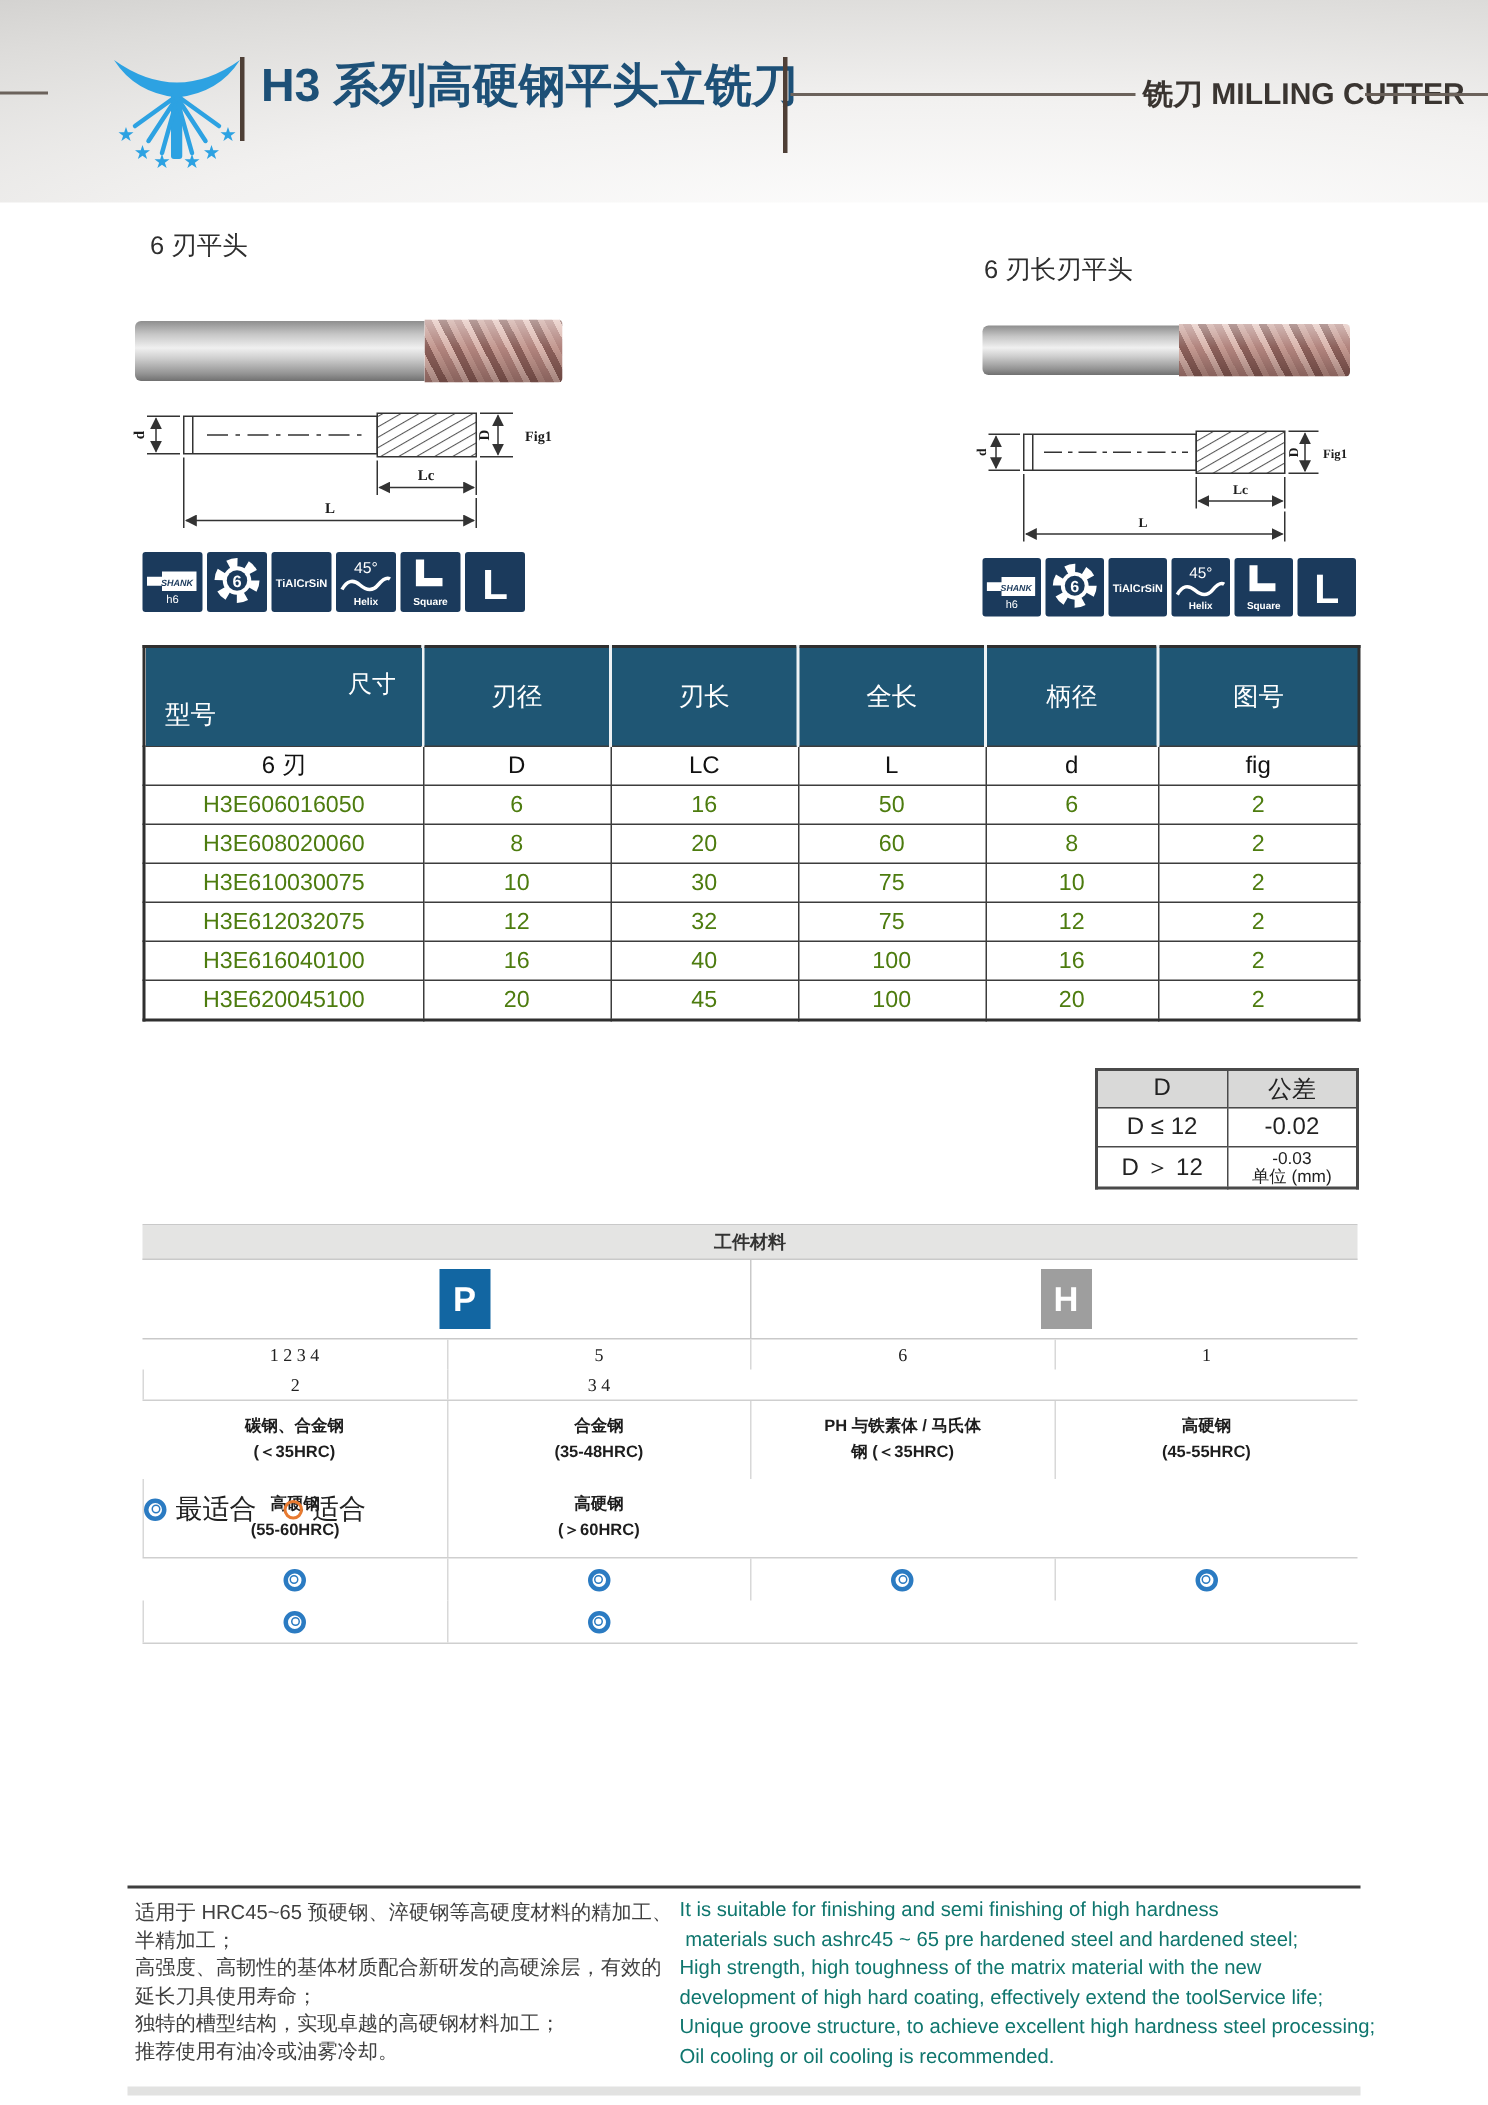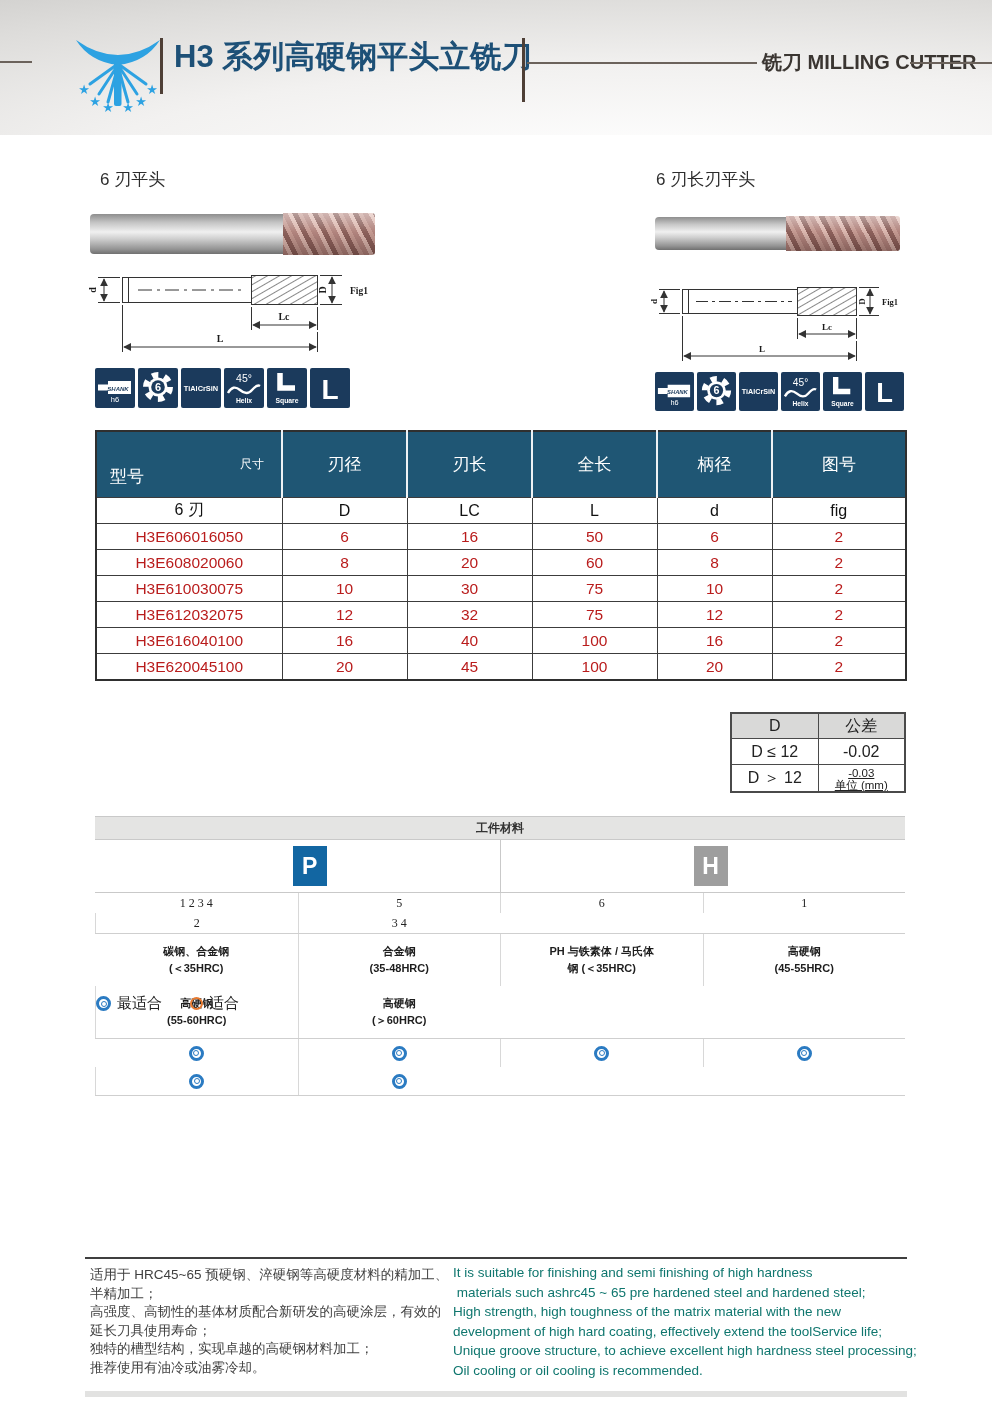--- a/index.html
+++ b/index.html
@@ -27,21 +27,21 @@
   .title-en{
     position:absolute;left:175px;top:78px;width:350px;
     font-size:15.5px;font-weight:bold;color:#1d5a85;white-space:nowrap;
   }
   .header-right-label{
     position:absolute;left:762px;top:49px;
     font-size:20px;font-weight:bold;color:#3a3531;white-space:nowrap;
   }
   
   .section-title{position:absolute;font-size:17px;font-weight:500;color:#2e2e2e;white-space:nowrap;}
-  .section-title.left{left:100px;top:168px;}
+  .section-title.left{left:100px;top:152px;}
   .section-title.right{left:656px;top:168px;}
   
   .photo{position:absolute;}
   .photo .shank{
     position:absolute;border-radius:4px 0 0 4px;
     background:linear-gradient(to bottom,#8e8e8e,#c6c6c6 22%,#f0f0f0 45%,#cfcfcf 62%,#939393 88%,#707070);
   }
   .photo .flutes{
     position:absolute;border-radius:0 3px 3px 0;
     background:
@@ -73,35 +73,35 @@
     position:absolute;left:95px;top:430px;width:810px;border-collapse:collapse;table-layout:fixed;
   }
   .spec-table th,.spec-table td{border:1px solid #3c3c3c;padding:0;text-align:center;}
   .spec-table{border:2px solid #2f2f2f;}
   .spec-table thead th{
     background:#1f5674;color:#fff;font-size:17px;font-weight:normal;height:65px;
     border:1px solid #3c3c3c;border-left:2px solid #eef2f4;
   }
   .spec-table thead th:first-child{border-left:1px solid #3c3c3c;}
   .spec-table .sub-row td{height:25px;font-size:16px;color:#111;}
-  .spec-table tbody td{height:25px;font-size:15.5px;color:#b91c1c;}
+  .spec-table tbody td{height:25px;font-size:15.5px;color:#4d7c0f;}
   .diag-cell{position:relative;
     background-image:linear-gradient(to right top,transparent calc(50% - 1px),#ffffff calc(50% - 1px),#ffffff calc(50% + 1px),transparent calc(50% + 1px));
   }
   .diag-cell .lbl-model{position:absolute;left:13px;bottom:9px;font-size:17px;}
-  .diag-cell .lbl-size{position:absolute;right:17px;top:24px;font-size:12px;}
+  .diag-cell .lbl-size{position:absolute;right:17px;top:14px;font-size:16px;}
   
   .tol-table{
     position:absolute;left:730px;top:712px;width:176px;border-collapse:collapse;table-layout:fixed;
     border:2px solid #4a4a4a;
   }
   .tol-table th,.tol-table td{border:1px solid #4a4a4a;text-align:center;padding:0;}
   .tol-table th{background:#d9d9d8;font-weight:normal;font-size:16px;height:24px;color:#222;}
   .tol-table td{height:25px;font-size:16px;color:#222;}
-  .tol-note-cell{line-height:12px;text-decoration:underline;}
+  .tol-note-cell{line-height:12px;}
   .tol-note-cell .val{font-size:11.5px;display:block;margin-top:2px;}
   .tol-note-cell .unit{font-size:11.5px;display:block;}
   
   .mat-table{position:absolute;left:95px;top:816px;width:810px;border-top:1px solid #c9c9c9;}
   .mat-title{height:22px;line-height:22px;text-align:center;background:#e4e4e3;
     font-size:12px;font-weight:bold;color:#333;border-bottom:1px solid #c9c9c9;}
   .mat-ph-row{position:relative;height:52px;border-bottom:1px solid #c9c9c9;background:#fff;}
   .mat-ph-divider{position:absolute;left:50%;top:0;width:1px;height:100%;background:#c9c9c9;}
   .group-square{position:absolute;top:6px;width:34px;height:40px;display:flex;align-items:center;justify-content:center;
     color:#fff;font-size:23px;font-weight:bold;}
@@ -111,21 +111,21 @@
   .mat-cell{display:flex;flex-direction:column;align-items:center;justify-content:center;text-align:center;border-left:1px solid #d8d8d8;}
   .mat-cell:first-child{border-left:none;}
   .mat-nums .mat-cell{height:20px;font-family:"Liberation Serif","DejaVu Serif",serif;font-size:12px;color:#222;}
   .mat-names .mat-cell{height:52px;font-size:11px;font-weight:600;color:#1d1d1d;line-height:17px;}
   .mat-syms .mat-cell{height:28px;}
   
   .sym{display:inline-flex;border-radius:50%;box-sizing:border-box;align-items:center;justify-content:center;}
   .sym-best{width:15px;height:15px;border:3px solid #2b7bc2;}
   .sym-best::after{content:"";width:6px;height:6px;border:1.8px solid #2b7bc2;border-radius:50%;box-sizing:border-box;}
   .sym-ok{width:13px;height:13px;border:2.5px solid #e87a30;}
-  .legend{position:absolute;left:96px;top:994px;display:flex;align-items:flex-end;gap:10px;font-size:15px;color:#222;}
+  .legend{position:absolute;left:96px;top:994px;display:flex;align-items:flex-end;font-size:18px;color:#222;}
   .legend .item{display:flex;align-items:center;gap:6px;margin-right:18px;}
   
   .footer-divider{position:absolute;left:85px;top:1257px;width:822px;height:2px;background:#3f3f3f;}
   .footer-cn{position:absolute;left:90px;top:1266px;width:372px;font-size:13.5px;line-height:18.6px;color:#3f3f3f;}
   .footer-en{position:absolute;left:453px;top:1263px;width:468px;font-size:13.5px;line-height:19.6px;color:#0f766e;}
   .footer-cn div,.footer-en div{white-space:pre-wrap;}
   .bottom-bar{position:absolute;left:85px;top:1391px;width:822px;height:6px;background:#e2e2e1;}
 </style>
 </head>
 <body>

